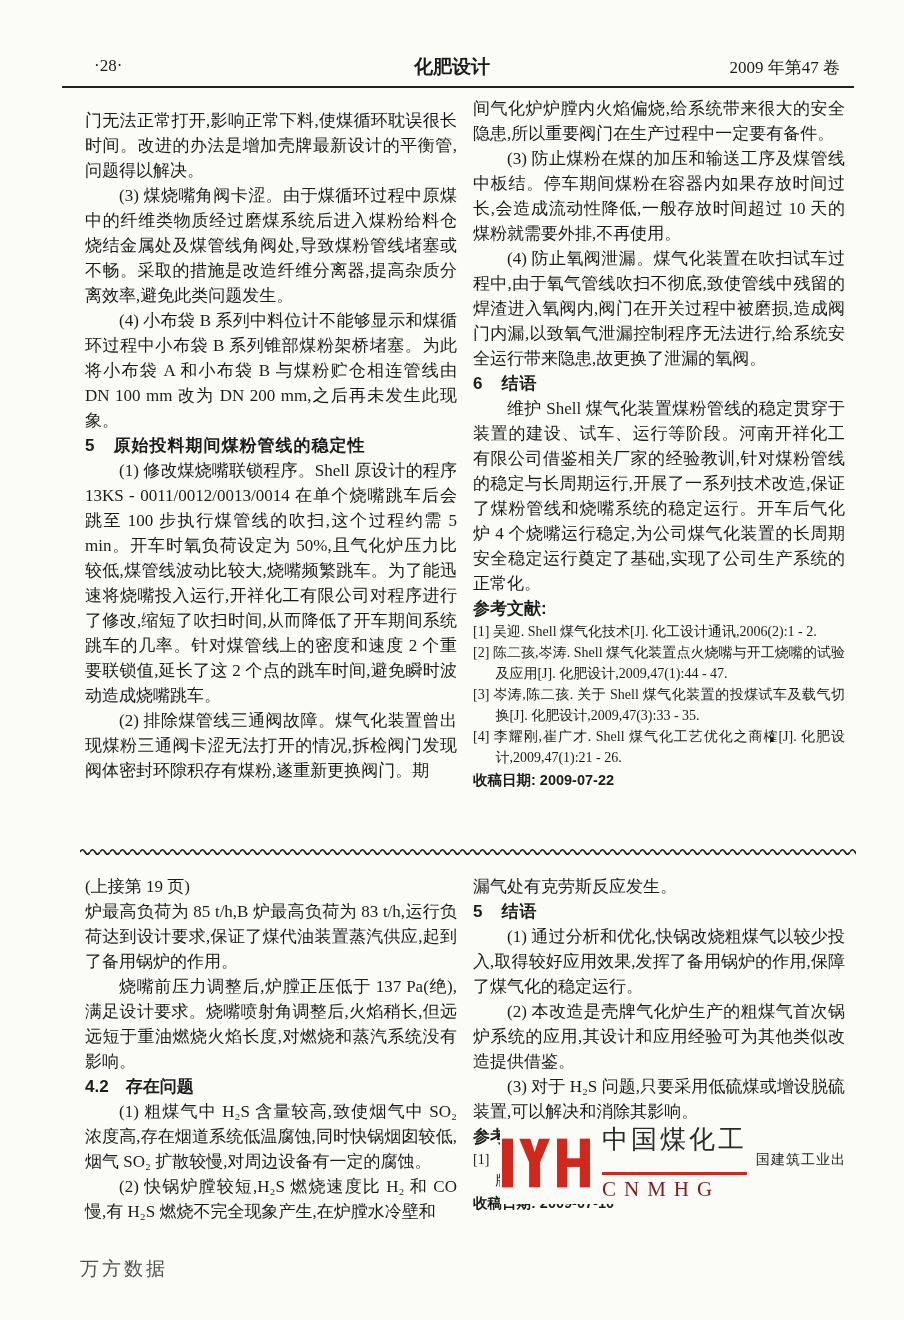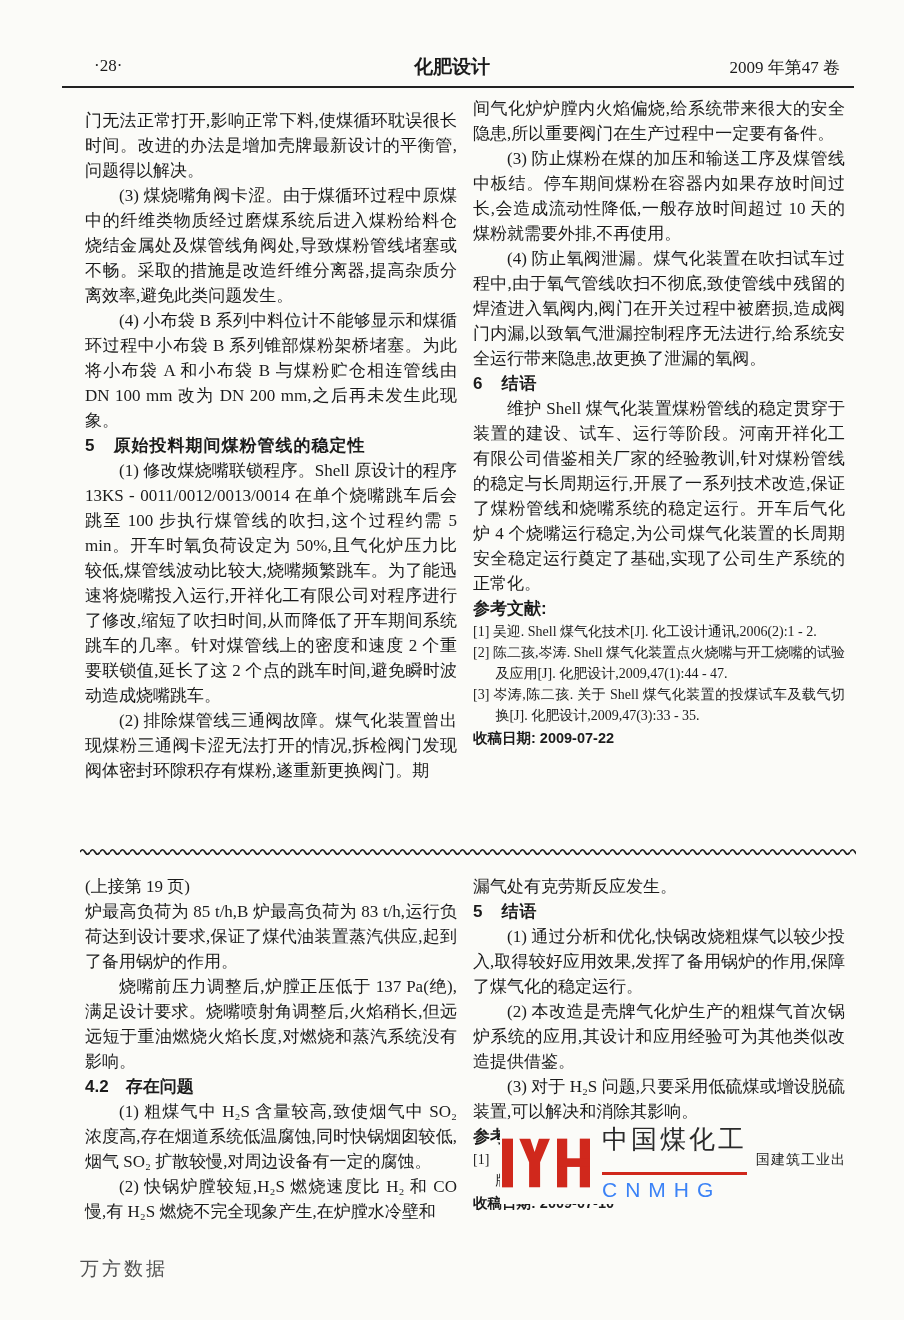--- a/index.html
+++ b/index.html
@@ -38,22 +38,22 @@
   .ref-tail{margin-left:212px;}
   
   .wavy{position:absolute;left:80px;top:846px;}
   
   .watermark{position:absolute;left:500px;top:1122px;display:flex;align-items:center;
     gap:12px;background:#fbfbf8;padding:3px 8px 3px 2px;}
   .wm-text{display:flex;flex-direction:column;}
   .wm-cn{font-size:26px;color:#2a2a2a;letter-spacing:3px;line-height:1.1;
     border-bottom:3px solid #d0281c;padding-bottom:18px;
     font-family:"Liberation Sans","DejaVu Sans",sans-serif;}
-  .wm-en{font-size:21px;color:#3b82f6;letter-spacing:8px;margin-top:3px;line-height:1.1;
-    font-family:Liberation Sans, sans-serif;}
+  .wm-en{font-size:21px;color:#7f1d1d;letter-spacing:8px;margin-top:3px;line-height:1.1;
+    font-family:Liberation Serif, serif;}
   
   .wanfang{position:absolute;left:80px;top:1256px;font-size:19px;color:#4f4f4f;
     letter-spacing:3px;font-family:"Liberation Sans","DejaVu Sans",sans-serif;}
 </style>
 </head>
 <body>
 
 <div class="page">
 
   <div class="hdr-page">·28·</div>
@@ -73,20 +73,21 @@
   <div class="col col-a1-right">
     <p class="noind">间气化炉炉膛内火焰偏烧,给系统带来很大的安全隐患,所以重要阀门在生产过程中一定要有备件。</p>
     <p>(3) 防止煤粉在煤的加压和输送工序及煤管线中板结。停车期间煤粉在容器内如果存放时间过长,会造成流动性降低,一般存放时间超过 10 天的煤粉就需要外排,不再使用。</p>
     <p>(4) 防止氧阀泄漏。煤气化装置在吹扫试车过程中,由于氧气管线吹扫不彻底,致使管线中残留的焊渣进入氧阀内,阀门在开关过程中被磨损,造成阀门内漏,以致氧气泄漏控制程序无法进行,给系统安全运行带来隐患,故更换了泄漏的氧阀。</p>
     <p class="sec-h">6　结语</p>
     <p>维护 Shell 煤气化装置煤粉管线的稳定贯穿于装置的建设、试车、运行等阶段。河南开祥化工有限公司借鉴相关厂家的经验教训,针对煤粉管线的稳定与长周期运行,开展了一系列技术改造,保证了煤粉管线和烧嘴系统的稳定运行。开车后气化炉 4 个烧嘴运行稳定,为公司煤气化装置的长周期安全稳定运行奠定了基础,实现了公司生产系统的正常化。</p>
     <p class="refs-h">参考文献:</p>
     <p class="ref">[1] 吴迎. Shell 煤气化技术[J]. 化工设计通讯,2006(2):1 - 2.</p>
     <p class="ref">[2] 陈二孩,岑涛. Shell 煤气化装置点火烧嘴与开工烧嘴的试验及应用[J]. 化肥设计,2009,47(1):44 - 47.</p>
     <p class="ref">[3] 岑涛,陈二孩. 关于 Shell 煤气化装置的投煤试车及载气切换[J]. 化肥设计,2009,47(3):33 - 35.</p>
+    <p class="ref">[4] 李耀刚,崔广才. Shell 煤气化工艺优化之商榷[J]. 化肥设计,2009,47(1):21 - 26.</p>
     <p class="received">收稿日期: 2009-07-22</p>
   </div>
 
   <svg class="wavy" width="776" height="10" viewBox="0 0 776 10">
     <defs>
       <pattern id="wv" width="10" height="10" patternUnits="userSpaceOnUse">
         <path d="M0 6 Q 2.5 1.5 5 6 T 10 6" fill="none" stroke="#1e1e1e" stroke-width="1.7"></path>
       </pattern>
     </defs>
     <rect width="776" height="10" fill="url(#wv)"></rect>

